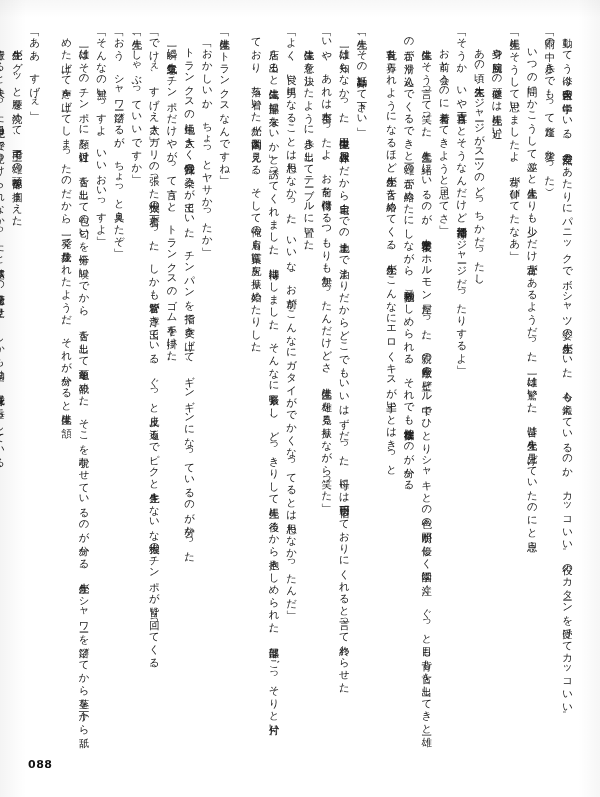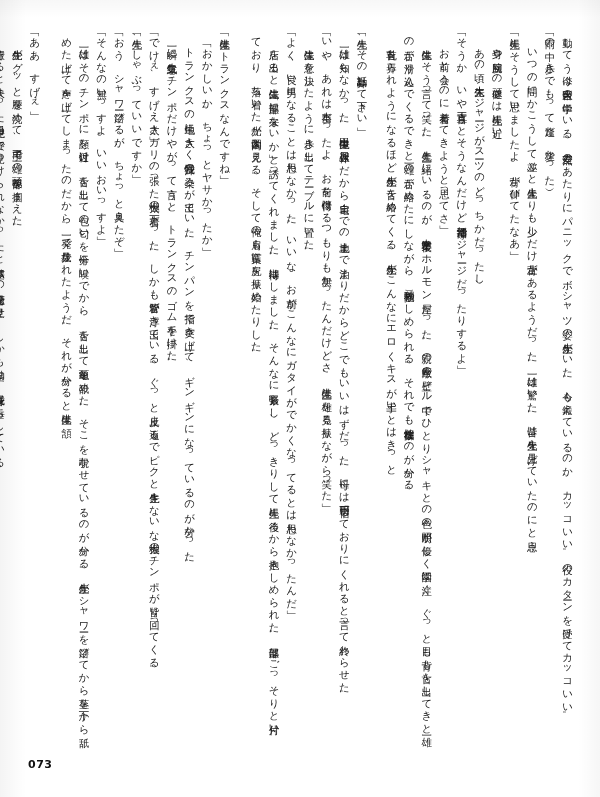--- a/index.html
+++ b/index.html
@@ -107,15 +107,15 @@
 「先生、しゃぶっていいですか」
 「おう、シャワー浴びるが、ちょっと臭えたぞ」
 「そんなの無いっすよ、いいおいっすよ」
 　雄一はそのチンポに顔を近付け、舌を出して包の匂いを十分に嗅いでから、舌を出して亀頭を舐めた。そこを覗かせているのが分かる。先生がシャワーを浴びてから茎を下から舐めた上げて声を上げてしまったのだから。一発で見抜かれたようだ。それが分かると先生は頷</div>
     <div class="col g3">「ああ、すげぇ」
 　先生がグッと腰を沈めて、両手で雄一の後頭部を掴まえた。
 　旅行すると決まった日中先生の寮で見つけられなかったと六年越しの恋愛情を見せ、しかも勃起し、我慢汁を垂らしている。
 　しかも俺の番だ。どうだお前、こっちもう言ってもおい願を見せ、付き合ってくれてもいいじゃないか</div>
   </div>
 
-  <div class="page-number">073</div>
+  <div class="page-number">088</div>
 
 </div>
 
 </body></html>

